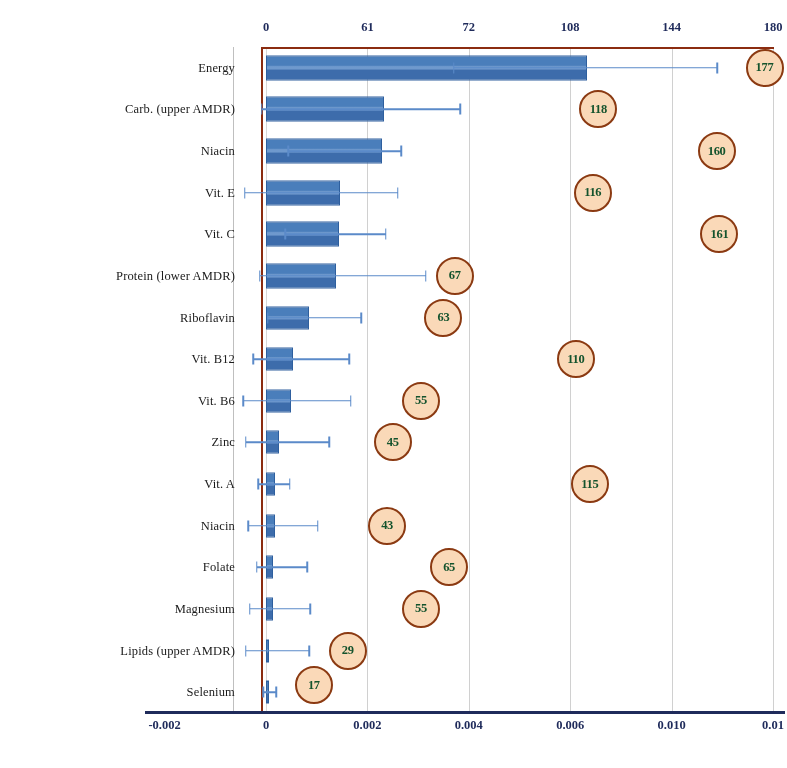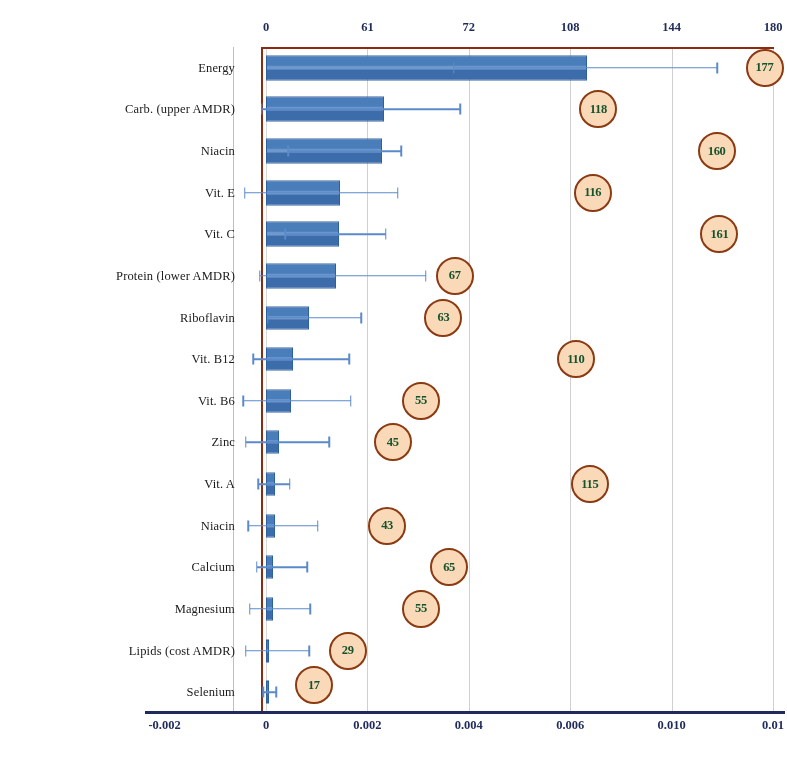--- a/index.html
+++ b/index.html
@@ -193,33 +193,33 @@
       <div class="ebar" style="left: 258.395px; width: 31.434px; top: 484.062px;"></div>
       <div class="ecap" style="left: 258.395px; top: 484.062px;"></div>
       <div class="ecap" style="left: 289.829px; top: 484.062px;"></div>
       <div class="bubble" style="width: 38px; height: 38px; left: 589.917px; top: 484.062px;">115</div>
       <div class="row-label" style="top: 525.688px;">Niacin</div>
       <div class="bar slim" style="left: 266px; width: 9.126px; top: 525.688px;"></div>
       <div class="ebar" style="left: 248.255px; width: 69.459px; top: 525.688px;"></div>
       <div class="ecap" style="left: 248.255px; top: 525.688px;"></div>
       <div class="ecap" style="left: 317.714px; top: 525.688px;"></div>
       <div class="bubble" style="width: 38px; height: 38px; left: 387.117px; top: 525.688px;">43</div>
-      <div class="row-label" style="top: 567.312px;">Calcium</div>
+      <div class="row-label" style="top: 567.312px;">Folate</div>
       <div class="bar slim" style="left: 266px; width: 6.591px; top: 567.312px;"></div>
       <div class="ebar" style="left: 256.874px; width: 50.193px; top: 567.312px;"></div>
       <div class="ecap" style="left: 256.874px; top: 567.312px;"></div>
       <div class="ecap" style="left: 307.067px; top: 567.312px;"></div>
       <div class="bubble" style="width: 38px; height: 38px; left: 449.083px; top: 567.312px;">65</div>
       <div class="row-label" style="top: 608.938px;">Magnesium</div>
       <div class="bar slim" style="left: 266px; width: 6.591px; top: 608.938px;"></div>
       <div class="ebar" style="left: 249.776px; width: 60.333px; top: 608.938px;"></div>
       <div class="ecap" style="left: 249.776px; top: 608.938px;"></div>
       <div class="ecap" style="left: 310.109px; top: 608.938px;"></div>
       <div class="bubble" style="width: 38px; height: 38px; left: 420.917px; top: 608.938px;">55</div>
-      <div class="row-label" style="top: 650.562px;">Lipids (cost AMDR)</div>
+      <div class="row-label" style="top: 650.562px;">Lipids (upper AMDR)</div>
       <div class="bar slim" style="left: 266px; width: 3.042px; top: 650.562px;"></div>
       <div class="ebar" style="left: 245.72px; width: 63.375px; top: 650.562px;"></div>
       <div class="ecap" style="left: 245.72px; top: 650.562px;"></div>
       <div class="ecap" style="left: 309.095px; top: 650.562px;"></div>
       <div class="bubble" style="width: 38px; height: 38px; left: 347.683px; top: 650.562px;">29</div>
       <div class="row-label" style="top: 692.188px;">Selenium</div>
       <div class="bar slim" style="left: 266px; width: 3px; top: 692.188px;"></div>
       <div class="ebar" style="left: 263.465px; width: 12.675px; top: 692.188px;"></div>
       <div class="ecap" style="left: 263.465px; top: 692.188px;"></div>
       <div class="ecap" style="left: 276.14px; top: 692.188px;"></div>

